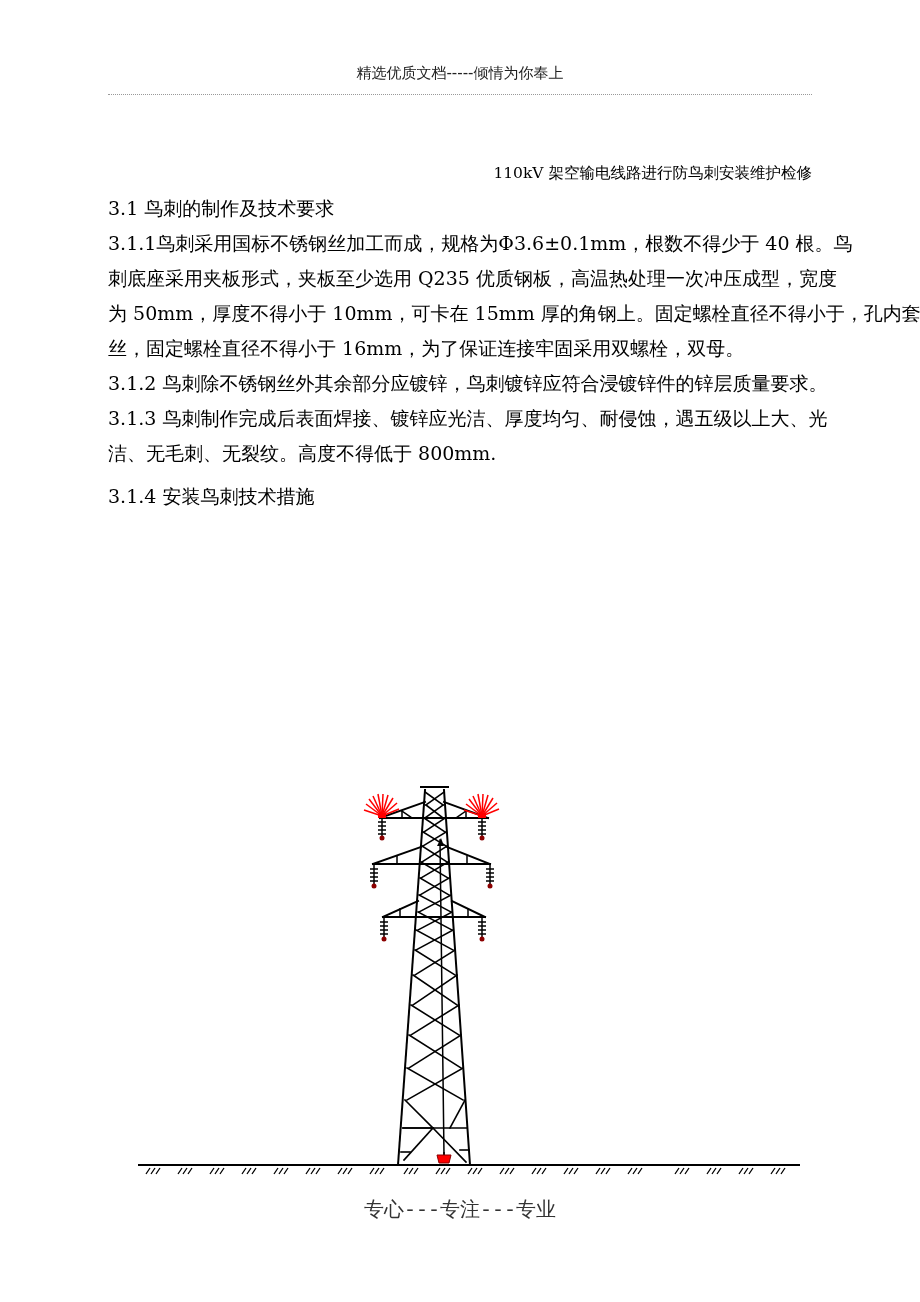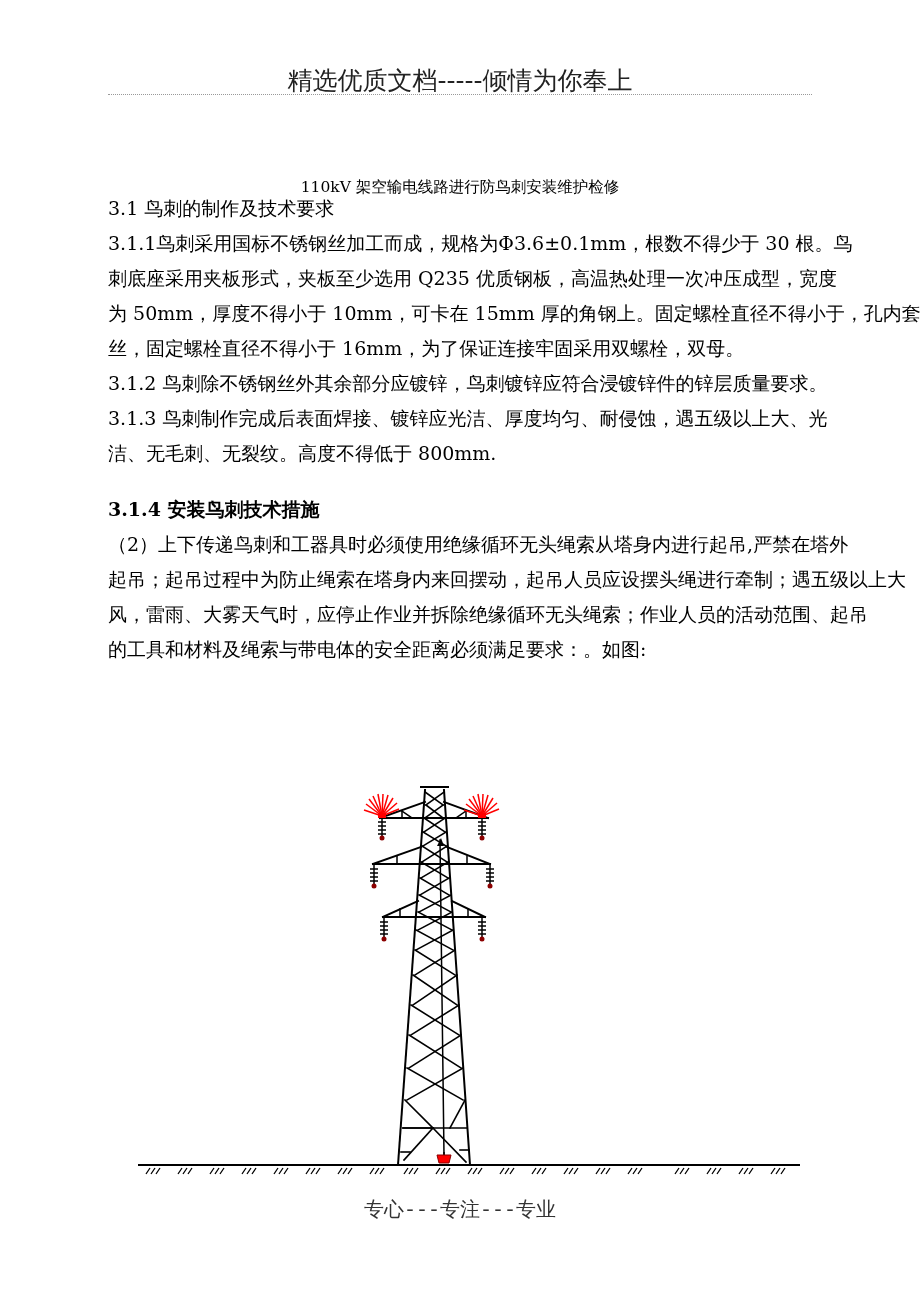--- a/index.html
+++ b/index.html
@@ -1,23 +1,23 @@
 <!DOCTYPE html>
 <html><head>
 <meta charset="utf-8">
 <style>
   html, body { margin: 0; padding: 0; background: #ffffff; }
   body { width: 920px; height: 1302px; position: relative; overflow: hidden;
          font-family: "DejaVu Serif", "Liberation Serif", serif; color: #000; }
   .page-header { position: absolute; left: 108px; top: 64px; width: 704px; text-align: center;
-                 font-family: "DejaVu Sans", "Liberation Sans", sans-serif; font-size: 25px;
+                 font-family: "DejaVu Sans", "Liberation Sans", sans-serif; font-size: 15px;
                  color: #222; letter-spacing: 0px; }
   .header-rule { position: absolute; left: 108px; top: 94px; width: 704px; height: 0;
                  border-top: 1px dotted #999; }
-  .doc-title { position: absolute; left: 108px; top: 177px; width: 704px; text-align: center;
+  .doc-title { position: absolute; left: 108px; top: 163px; width: 704px; text-align: right;
                font-size: 15.5px; }
   .body-text { position: absolute; left: 108px; width: 708px; font-size: 19px; line-height: 35px;
                text-align: justify; }
   .body-text p { margin: 0; }
   .line { white-space: nowrap; display: block; height: 35px; }
   .figure { position: absolute; left: 130px; top: 775px; width: 680px; height: 400px; }
   .page-footer { position: absolute; left: 108px; top: 1196px; width: 704px; text-align: center;
                  font-family: Liberation Mono, monospace; font-size: 20px; color: #333; }
 </style>
 </head>
@@ -25,42 +25,36 @@
 
 <div class="page-header">精选优质文档-----倾情为你奉上</div>
 <div class="header-rule"></div>
 
 <div class="doc-title">110kV 架空输电线路进行防鸟刺安装维护检修</div>
 
 <div class="body-text" style="top:191px;">
   <span class="line">3.1 鸟刺的制作及技术要求</span>
 
   <p>
-    <span class="line">3.1.1鸟刺采用国标不锈钢丝加工而成，规格为Φ3.6±0.1mm，根数不得少于 30 根。鸟</span>
+    <span class="line">3.1.1鸟刺采用国标不锈钢丝加工而成，规格为Φ3.6±0.1mm，根数不得少于 40 根。鸟</span>
     <span class="line">刺底座采用夹板形式，夹板至少选用 Q235 优质钢板，高温热处理一次冲压成型，宽度</span>
     <span class="line">为 50mm，厚度不得小于 10mm，可卡在 15mm 厚的角钢上。固定螺栓直径不得小于，孔内套</span>
     <span class="line">丝，固定螺栓直径不得小于 16mm，为了保证连接牢固采用双螺栓，双母。</span>
   </p>
   <p>
     <span class="line">3.1.2 鸟刺除不锈钢丝外其余部分应镀锌，鸟刺镀锌应符合浸镀锌件的锌层质量要求。</span>
   </p>
   <p>
     <span class="line">3.1.3 鸟刺制作完成后表面焊接、镀锌应光洁、厚度均匀、耐侵蚀，遇五级以上大、光</span>
     <span class="line">洁、无毛刺、无裂纹。高度不得低于 800mm.</span>
   </p>
   <p>
-    <span class="line" style="margin-top:21px;font-weight:bold;">3.1.4 安装鸟刺技术措施</span>
-  </p>
-  <p>
-  </p>
-  <p>
-    <span class="line">（2）上下传递鸟刺和工器具时必须使用绝缘循环无头绳索从塔身内进行起吊,严禁在塔外</span>
-    <span class="line">起吊；起吊过程中为防止绳索在塔身内来回摆动，起吊人员应设摆头绳进行牵制；遇五级以上大</span>
-    <span class="line">风，雷雨、大雾天气时，应停止作业并拆除绝缘循环无头绳索；作业人员的活动范围、起吊</span>
-    <span class="line">的工具和材料及绳索与带电体的安全距离必须满足要求：。如图:</span>
+    <span class="line" style="margin-top:8px;">3.1.4 安装鸟刺技术措施</span>
+  </p>
+  <p>
   </p>
 </div>
 
 <svg class="figure" viewBox="130 775 680 400" width="680" height="400" xmlns="http://www.w3.org/2000/svg">
   <g stroke="#000" stroke-width="2" fill="none" stroke-linecap="square">
 
     <g>
       <line x1="425" y1="790" x2="398" y2="1165"></line>
       <line x1="444" y1="790" x2="470" y2="1165"></line>
       <line x1="421" y1="787" x2="448" y2="787"></line>

